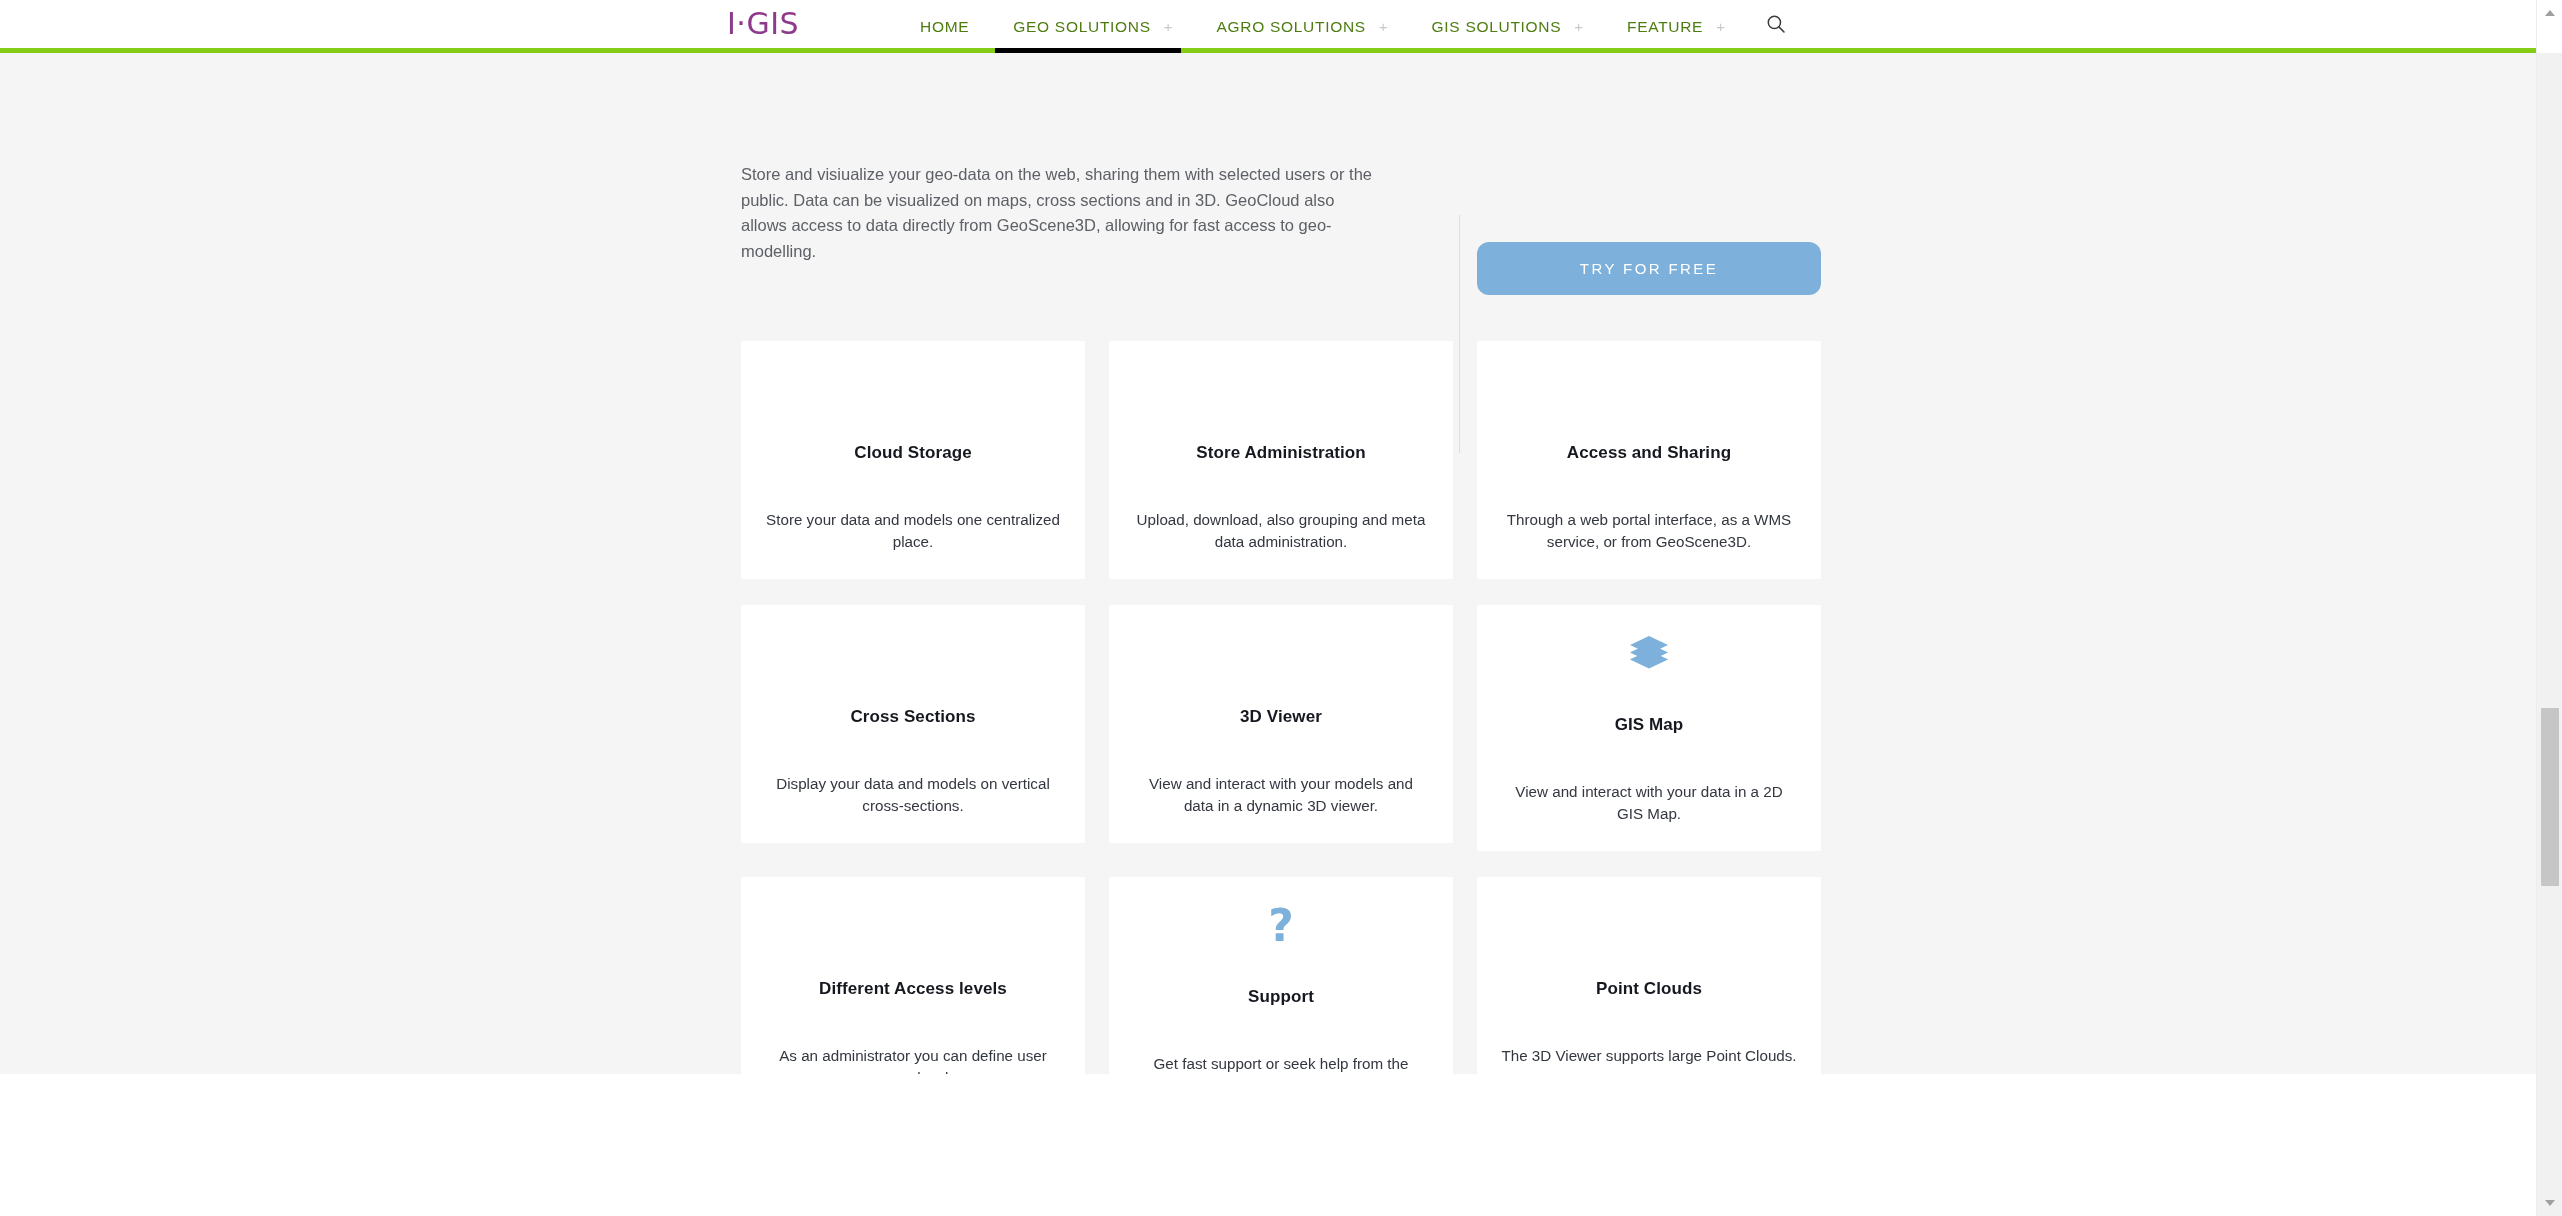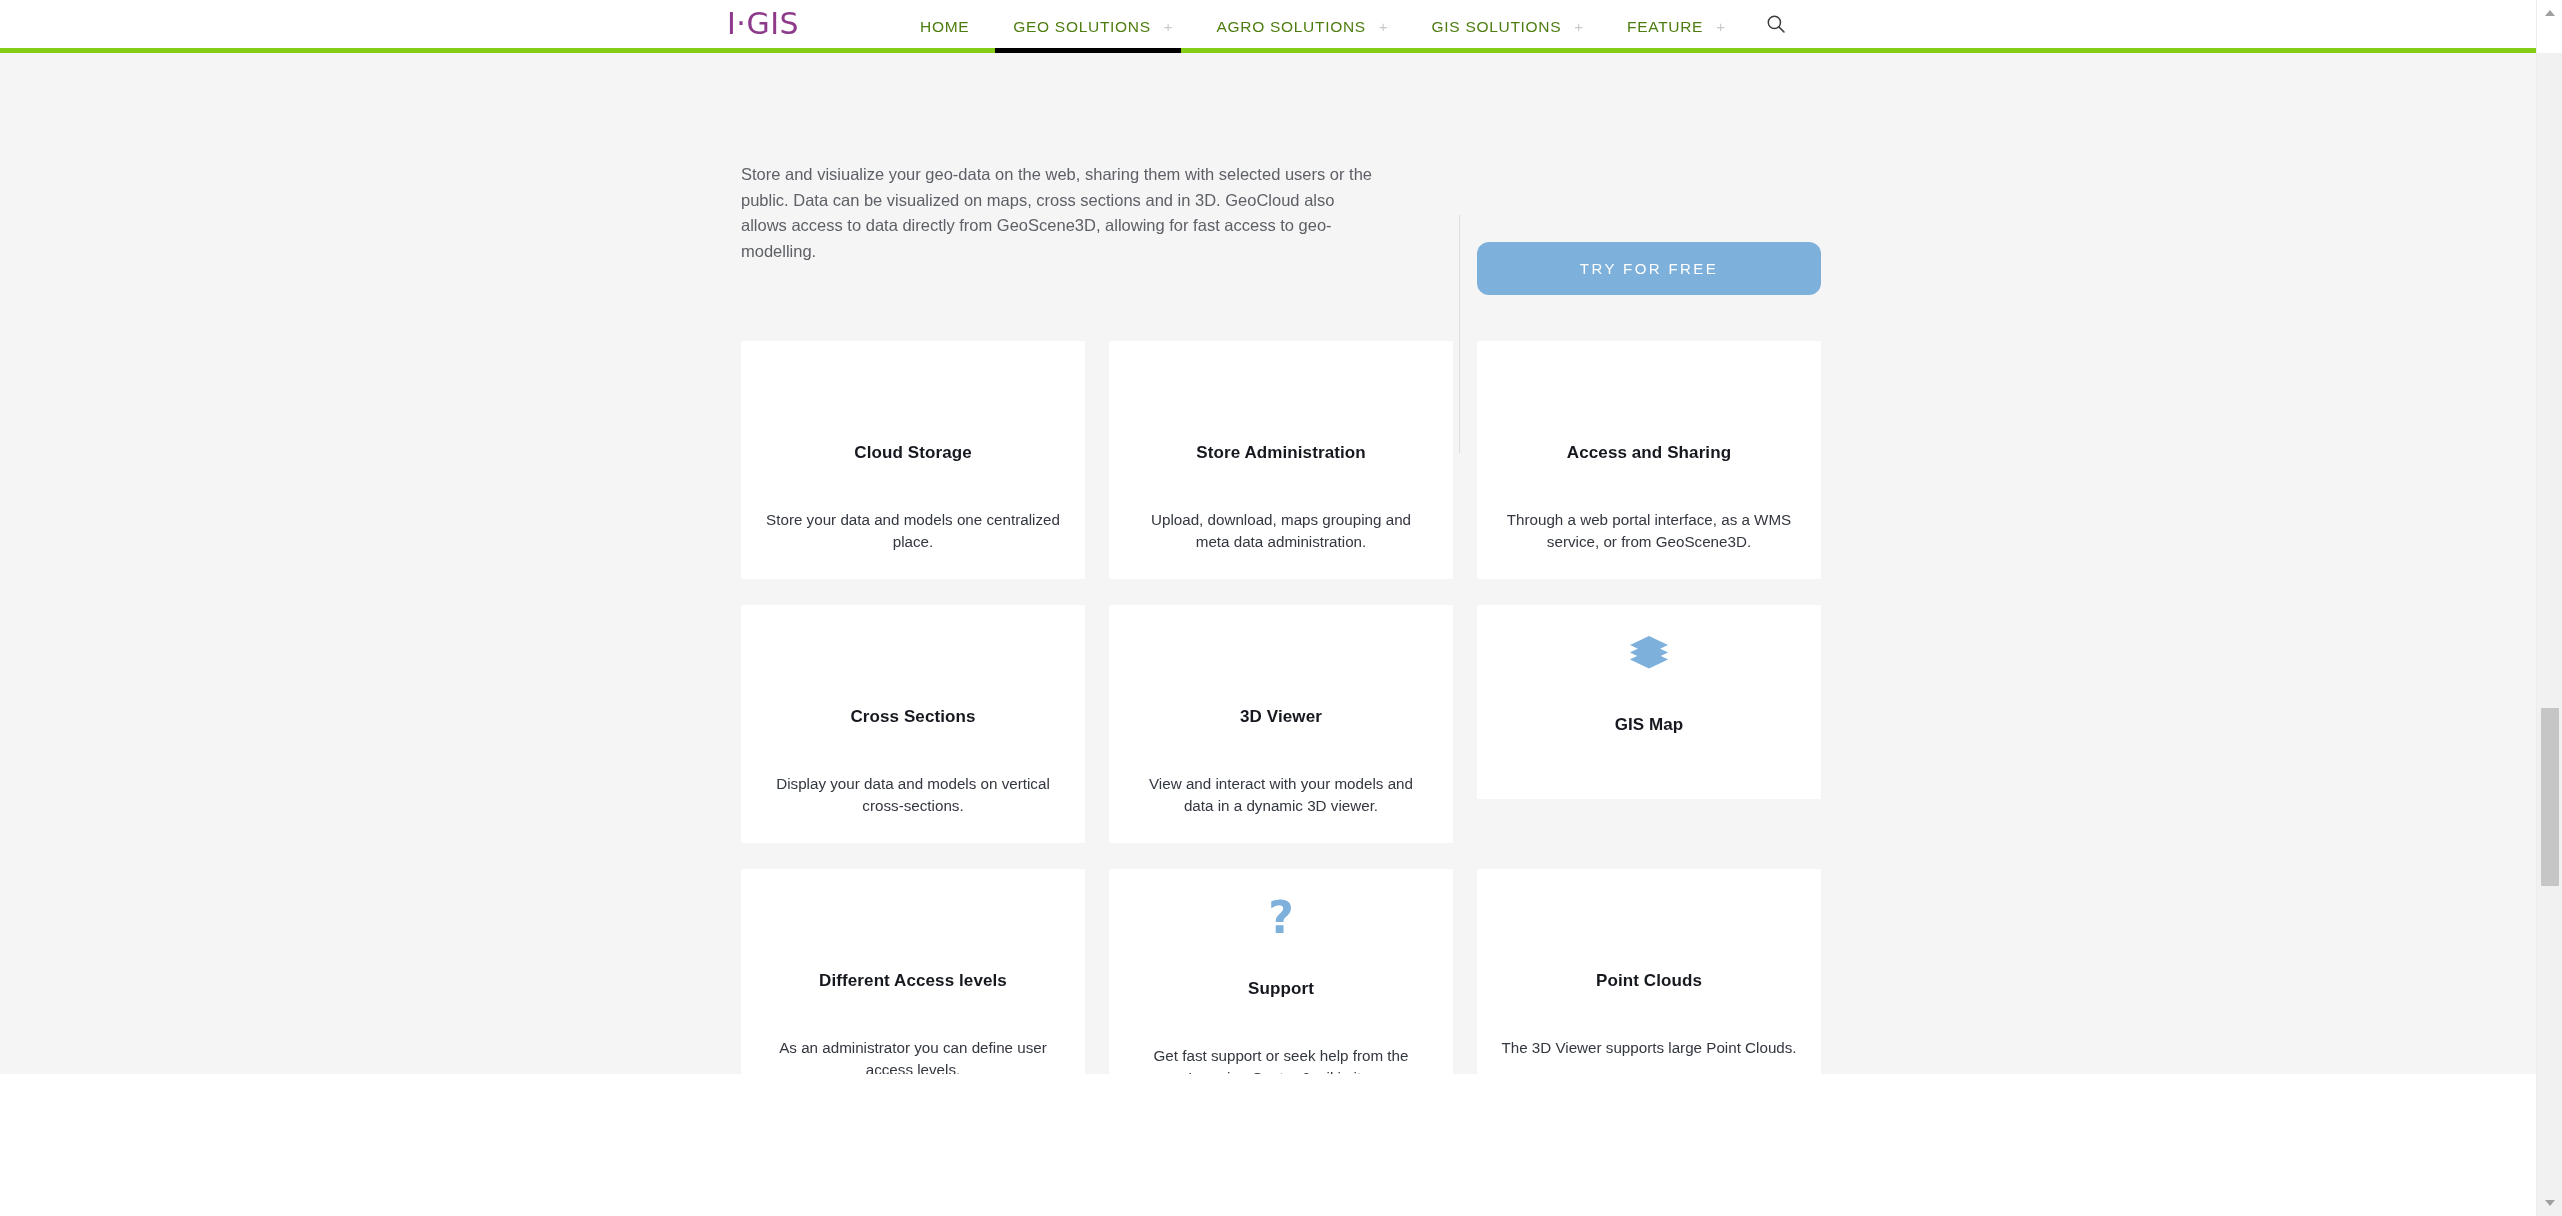--- a/index.html
+++ b/index.html
@@ -376,21 +376,21 @@
 
         <div class="feature-card">
           <div class="card-icon empty"></div>
           <div class="card-title">Cloud Storage</div>
           <div class="card-desc">Store your data and models one centralized place.</div>
         </div>
 
         <div class="feature-card">
           <div class="card-icon empty"></div>
           <div class="card-title">Store Administration</div>
-          <div class="card-desc">Upload, download, maps grouping and meta data administration.</div>
+          <div class="card-desc">Upload, download, also grouping and meta data administration.</div>
         </div>
 
         <div class="feature-card">
           <div class="card-icon empty"></div>
           <div class="card-title">Access and Sharing</div>
           <div class="card-desc">Through a web portal interface, as a WMS service, or from GeoScene3D.</div>
         </div>
 
         <div class="feature-card">
           <div class="card-icon empty"></div>
@@ -406,20 +406,21 @@
 
         <div class="feature-card has-icon">
           <div class="card-icon">
             <svg width="42" height="40" viewBox="0 0 42 40" fill="none">
               <path d="M21 2 L40 11 L21 20 L2 11 Z" fill="#7db0da"></path>
               <path d="M21 16.5 L38.2 24.6 L40 25.5 L21 34.5 L2 25.5 L3.8 24.6 Z" fill="#7db0da"></path>
               <path d="M21 9.5 L38.2 17.6 L40 18.5 L21 27.5 L2 18.5 L3.8 17.6 Z" fill="#7db0da"></path>
             </svg>
           </div>
           <div class="card-title">GIS Map</div>
+          <div class="card-desc">View and interact with your data in a 2D GIS Map.</div>
         </div>
 
         <div class="feature-card">
           <div class="card-icon empty"></div>
           <div class="card-title">Different Access levels</div>
           <div class="card-desc">As an administrator you can define user access levels.</div>
         </div>
 
         <div class="feature-card has-icon tall">
           <div class="card-icon">

